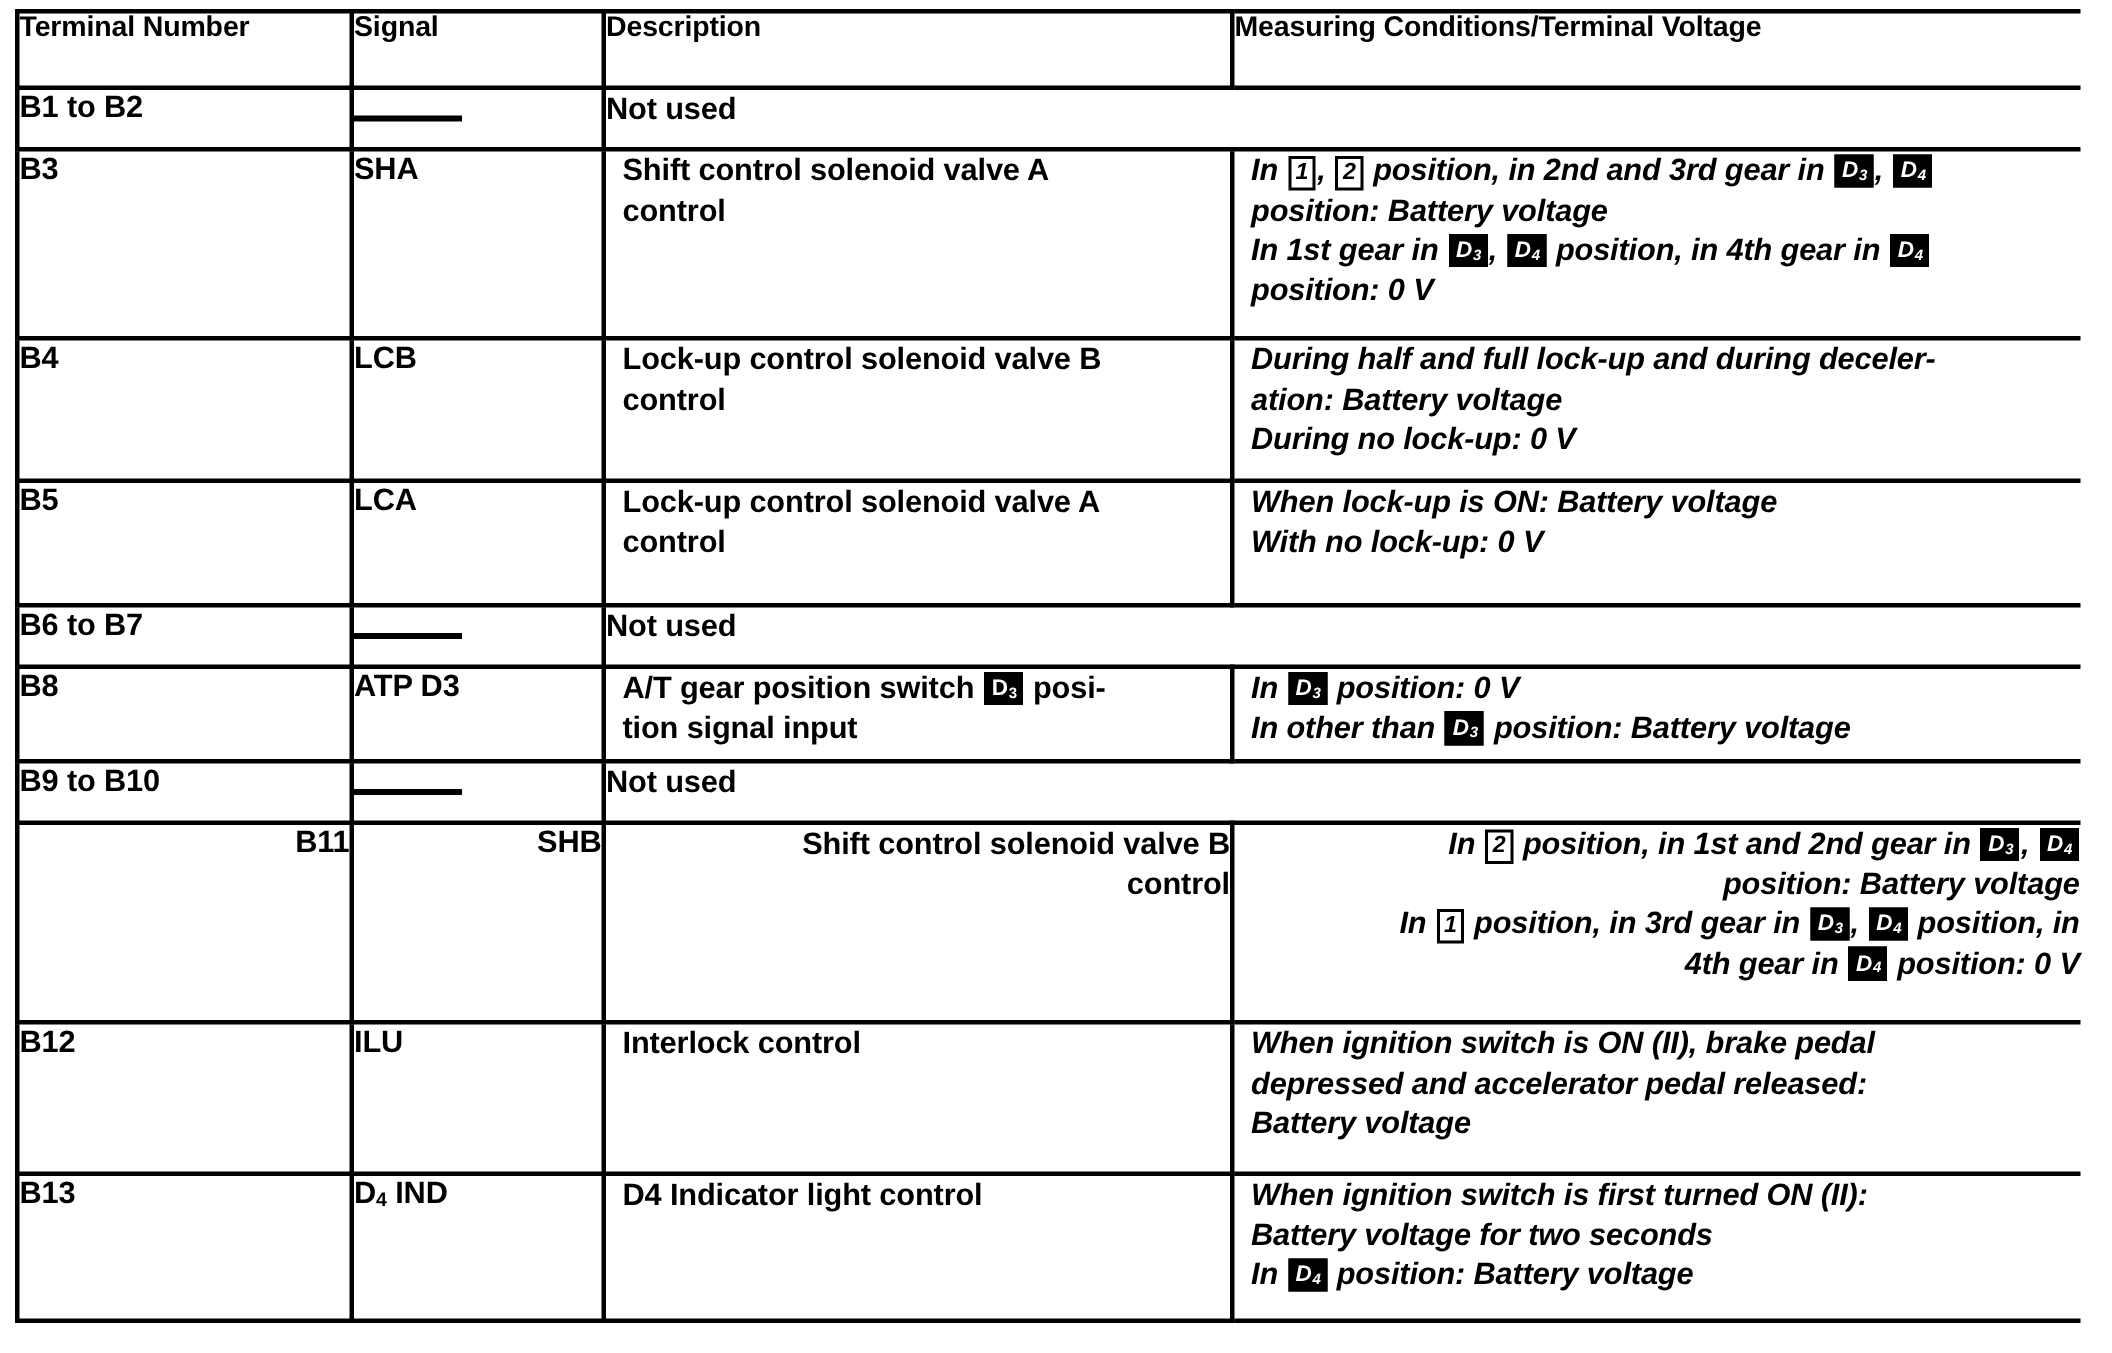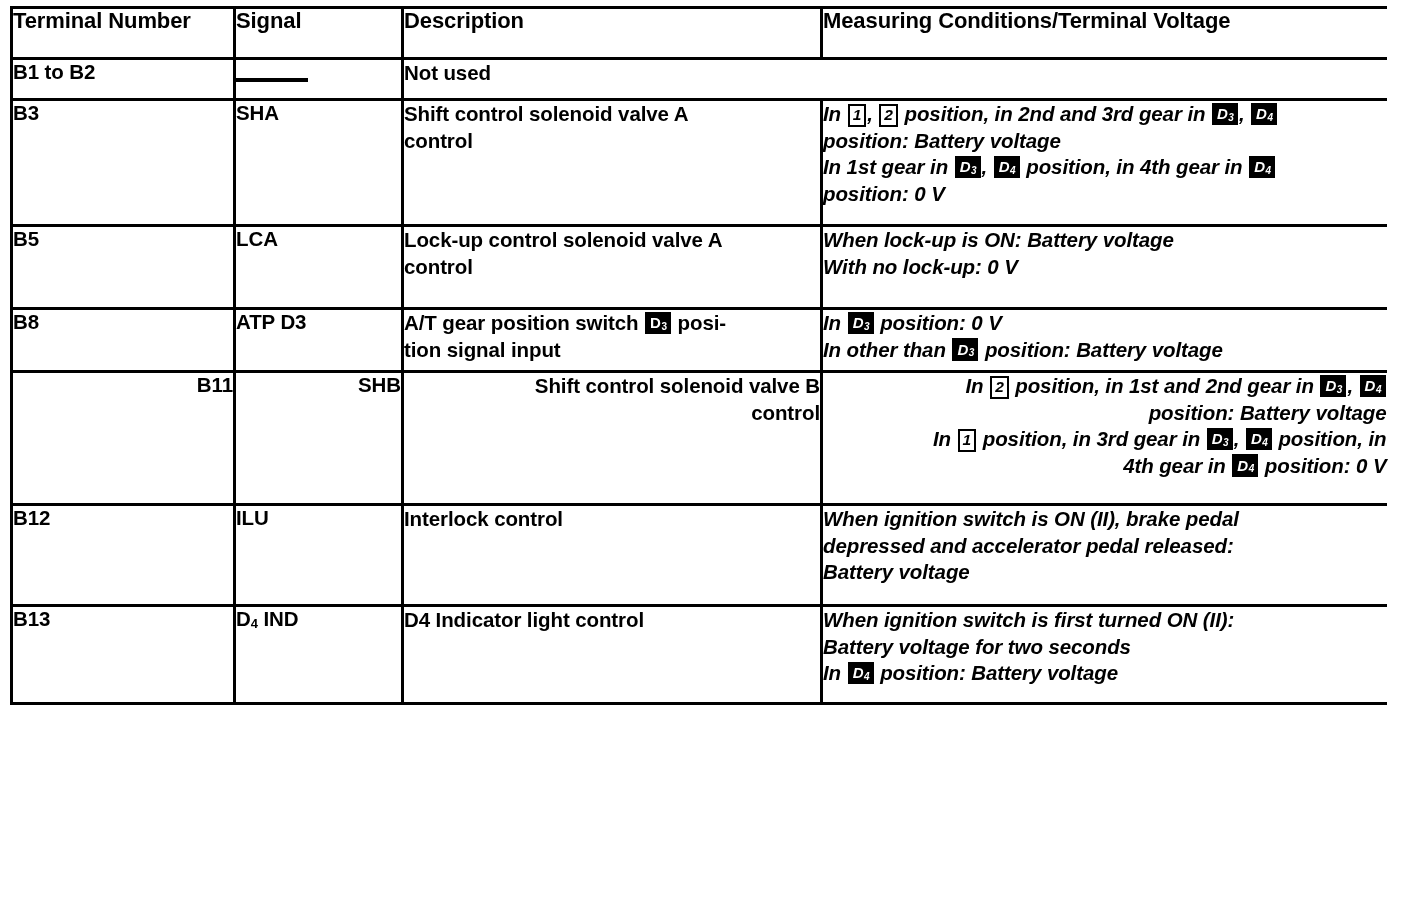--- a/index.html
+++ b/index.html
@@ -53,21 +53,21 @@
     border-right: none;
   }
   table.spec td.first, table.spec th.first {
     border-left: 3px solid #000;
   }
 
   thead th {
     text-align: center;
     vertical-align: middle;
     height: 48px;
-    font-size: 22px;
+    font-size: 19px;
     padding: 4px 6px 6px 6px;
     line-height: 1.1;
   }
 
   td.term, td.sig {
     text-align: center;
     padding: 9px 4px 4px 4px;
     white-space: nowrap;
   }
 
@@ -84,21 +84,21 @@
 
   .dash {
     display: inline-block;
     width: 72px;
     height: 0;
     border-top: 4px solid #000;
     vertical-align: middle;
     margin-top: 12px;
   }
 
-  .line { display: block; white-space: nowrap; }
+  .line { display: block; white-space: nowrap; margin-left: 11px; }
 
   
   .gear-open {
     display: inline-block;
     border: 2.5px solid #000;
     background: #fff;
     color: #000;
     font-weight: bold;
     font-size: 15.5px;
     line-height: 1;
@@ -177,43 +177,66 @@
             <div class="line">Shift control solenoid valve A</div>
             <div class="line">control</div>
           </td>
           <td class="meas last">
             <div class="line">In <span class="gear-open">1</span>, <span class="gear-open">2</span> position, in 2nd and 3rd gear in <span class="gear-solid">D<sub>3</sub></span>, <span class="gear-solid">D<sub>4</sub></span></div>
             <div class="line">position: Battery voltage</div>
             <div class="line">In 1st gear in <span class="gear-solid">D<sub>3</sub></span>, <span class="gear-solid">D<sub>4</sub></span> position, in 4th gear in <span class="gear-solid">D<sub>4</sub></span></div>
             <div class="line">position: 0 V</div>
           </td>
         </tr>
+        <tr class="r-b4">
+          <td class="term first">B4</td>
+          <td class="sig">LCB</td>
+          <td class="desc">
+            <div class="line">Lock-up control solenoid valve B</div>
+            <div class="line">control</div>
+          </td>
+          <td class="meas last">
+            <div class="line">During half and full lock-up and during deceler-</div>
+            <div class="line">ation: Battery voltage</div>
+            <div class="line">During no lock-up: 0 V</div>
+          </td>
+        </tr>
         <tr class="r-b5">
           <td class="term first">B5</td>
           <td class="sig">LCA</td>
           <td class="desc">
             <div class="line">Lock-up control solenoid valve A</div>
             <div class="line">control</div>
           </td>
           <td class="meas last">
             <div class="line">When lock-up is ON: Battery voltage</div>
             <div class="line">With no lock-up: 0 V</div>
           </td>
         </tr>
+        <tr class="r-notused">
+          <td class="term first">B6 to B7</td>
+          <td class="sig"><span class="dash"></span></td>
+          <td class="desc last" colspan="2">Not used</td>
+        </tr>
         <tr class="r-b8">
           <td class="term first">B8</td>
           <td class="sig">ATP D3</td>
           <td class="desc">
             <div class="line">A/T gear position switch <span class="gear-solid">D<sub>3</sub></span> posi-</div>
             <div class="line">tion signal input</div>
           </td>
           <td class="meas last">
             <div class="line">In <span class="gear-solid">D<sub>3</sub></span> position: 0 V</div>
             <div class="line">In other than <span class="gear-solid">D<sub>3</sub></span> position: Battery voltage</div>
           </td>
+        </tr>
+        <tr class="r-notused">
+          <td class="term first">B9 to B10</td>
+          <td class="sig"><span class="dash"></span></td>
+          <td class="desc last" colspan="2">Not used</td>
         </tr>
         <tr class="r-b11">
           <td class="term first">B11</td>
           <td class="sig">SHB</td>
           <td class="desc">
             <div class="line">Shift control solenoid valve B</div>
             <div class="line">control</div>
           </td>
           <td class="meas last">
             <div class="line">In <span class="gear-open">2</span> position, in 1st and 2nd gear in <span class="gear-solid">D<sub>3</sub></span>, <span class="gear-solid">D<sub>4</sub></span></div>

